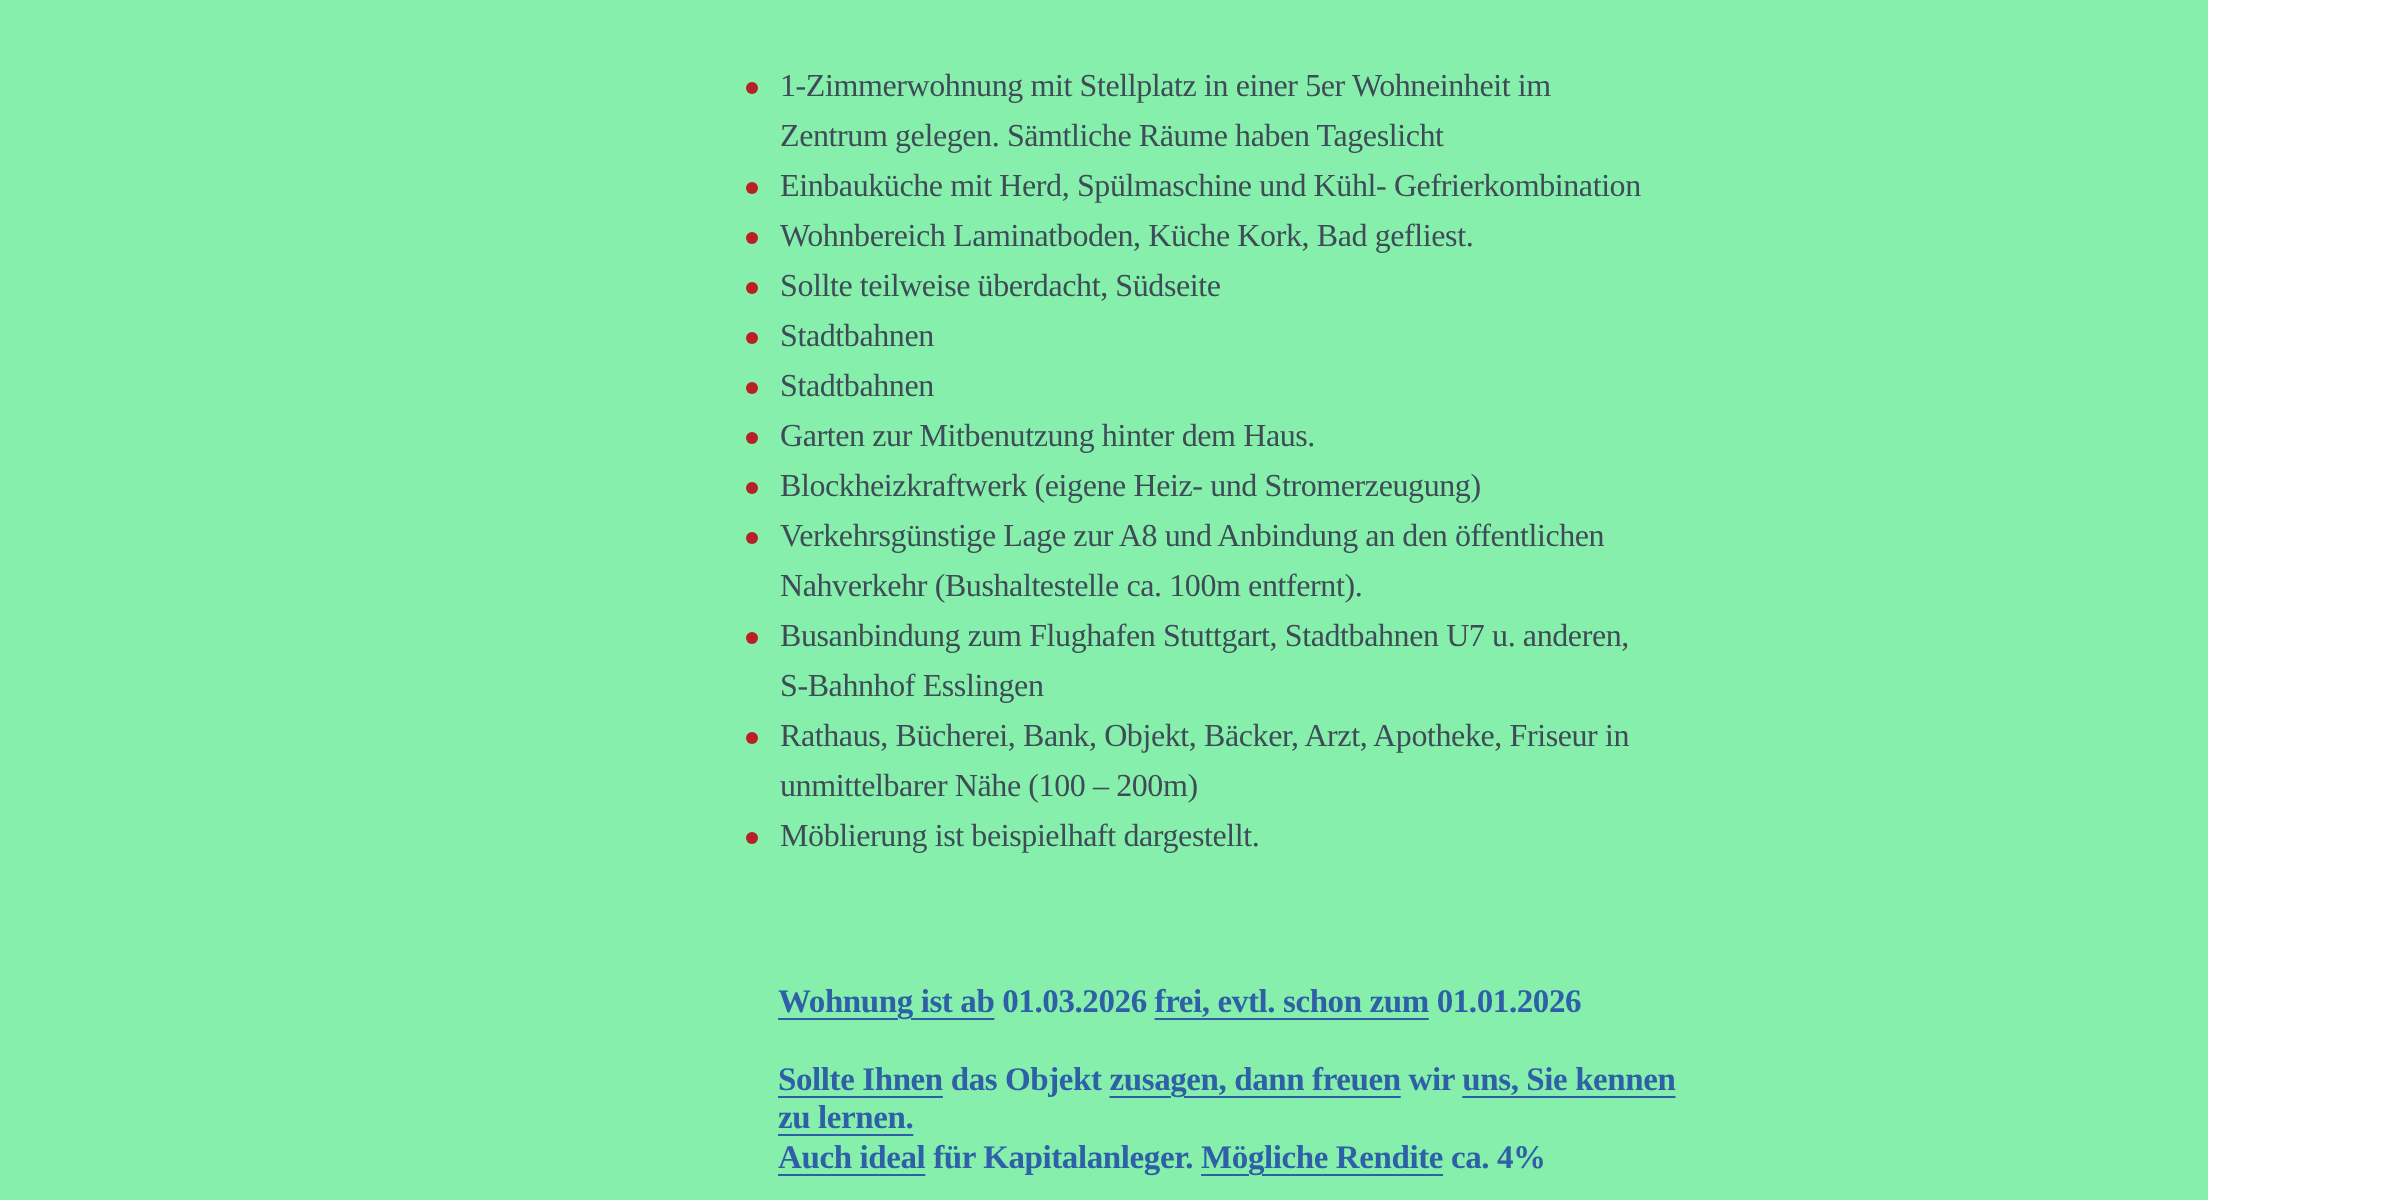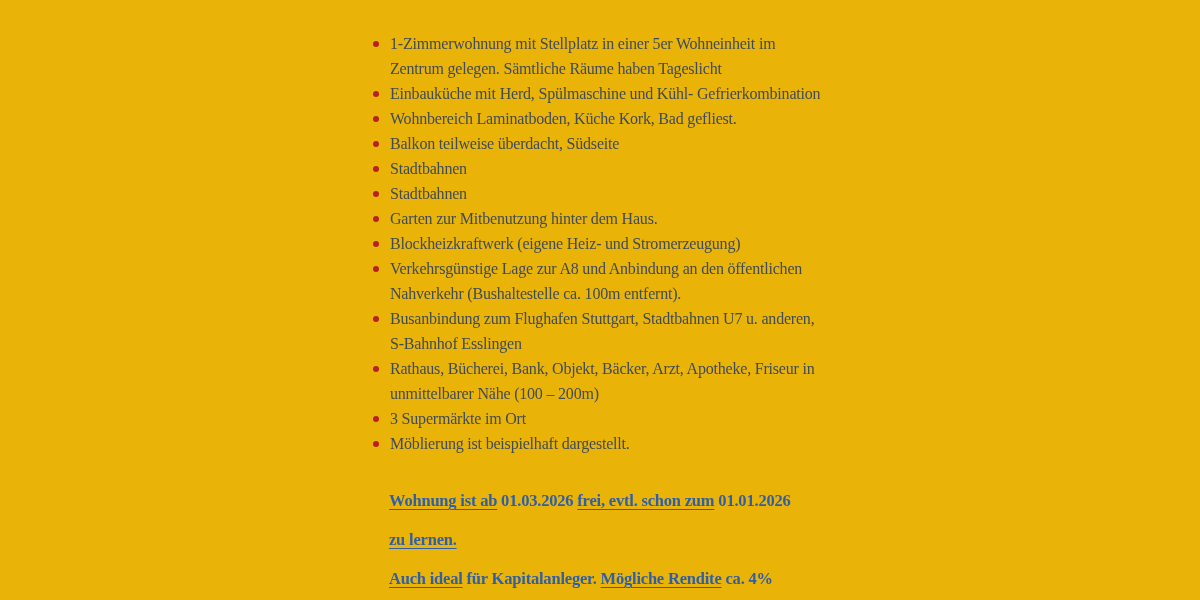--- a/index.html
+++ b/index.html
@@ -2,23 +2,23 @@
 <html style="--body-color: #3f4b57; --bullet-color: #b92025; --blue-color: #2e5fa7;"><head>
 <meta charset="utf-8">
 <style>
   html, body {
     margin: 0;
     padding: 0;
     background: #ffffff;
   }
   .page {
     position: relative;
-    width: 1200px;
+    width: 1104px;
     height: 600px;
-    background: #eab308;
+    background: #86efac;
     overflow: hidden;
     font-family: "Liberation Serif", "DejaVu Serif", serif;
   }
   
   .bullet-list {
     position: absolute;
     left: 372px;
     top: 31px;
     margin: 0;
     padding: 0;
@@ -76,21 +76,21 @@
         <div class="b-row"><span class="dot"></span><span>1-Zimmerwohnung mit Stellplatz in einer 5er Wohneinheit im</span></div>
         <div class="b-row"><span>Zentrum gelegen. Sämtliche Räume haben Tageslicht</span></div>
       </li>
       <li>
         <div class="b-row"><span class="dot"></span><span>Einbauküche mit Herd, Spülmaschine und Kühl- Gefrierkombination</span></div>
       </li>
       <li>
         <div class="b-row"><span class="dot"></span><span>Wohnbereich Laminatboden, Küche Kork, Bad gefliest.</span></div>
       </li>
       <li>
-        <div class="b-row"><span class="dot"></span><span>Balkon teilweise überdacht, Südseite</span></div>
+        <div class="b-row"><span class="dot"></span><span>Sollte teilweise überdacht, Südseite</span></div>
       </li>
       <li>
         <div class="b-row"><span class="dot"></span><span>Stadtbahnen</span></div>
       </li>
       <li>
         <div class="b-row"><span class="dot"></span><span>Stadtbahnen</span></div>
       </li>
       <li>
         <div class="b-row"><span class="dot"></span><span>Garten zur Mitbenutzung hinter dem Haus.</span></div>
       </li>
@@ -103,29 +103,27 @@
       </li>
       <li>
         <div class="b-row"><span class="dot"></span><span>Busanbindung zum Flughafen Stuttgart, Stadtbahnen U7 u. anderen,</span></div>
         <div class="b-row"><span>S-Bahnhof Esslingen</span></div>
       </li>
       <li>
         <div class="b-row"><span class="dot"></span><span>Rathaus, Bücherei, Bank, Objekt, Bäcker, Arzt, Apotheke, Friseur in</span></div>
         <div class="b-row"><span>unmittelbarer Nähe (100 – 200m)</span></div>
       </li>
       <li>
-        <div class="b-row"><span class="dot"></span><span>3 Supermärkte im Ort</span></div>
-      </li>
-      <li>
         <div class="b-row"><span class="dot"></span><span>Möblierung ist beispielhaft dargestellt.</span></div>
       </li>
     </ul>
 
   <p class="hl" id="hl-availability">
       <span class="hl-line"><span class="u">Wohnung ist ab</span><span> 01.03.2026 </span><span class="u">frei, evtl. schon zum</span><span> 01.01.2026</span></span>
     </p>
   <p class="hl" id="hl-contact">
+      <span class="hl-line"><span class="u">Sollte Ihnen</span><span> das Objekt </span><span class="u">zusagen, dann freuen</span><span> wir </span><span class="u">uns, Sie kennen</span></span>
       <span class="hl-line"><span class="u">zu lernen.</span></span>
     </p>
   <p class="hl" id="hl-investment">
       <span class="hl-line"><span class="u">Auch ideal</span><span> für Kapitalanleger. </span><span class="u">Mögliche Rendite</span><span> ca. 4%</span></span>
     </p>
 </div>
 
 </body></html>

